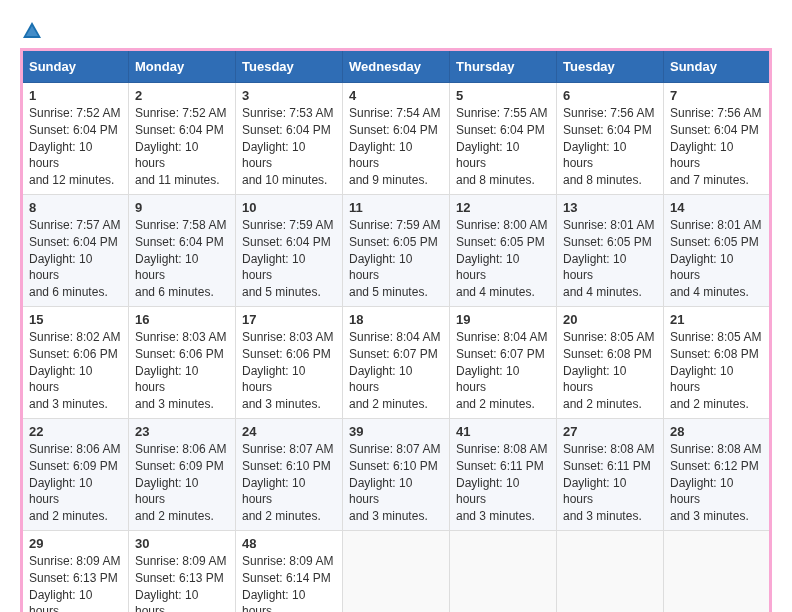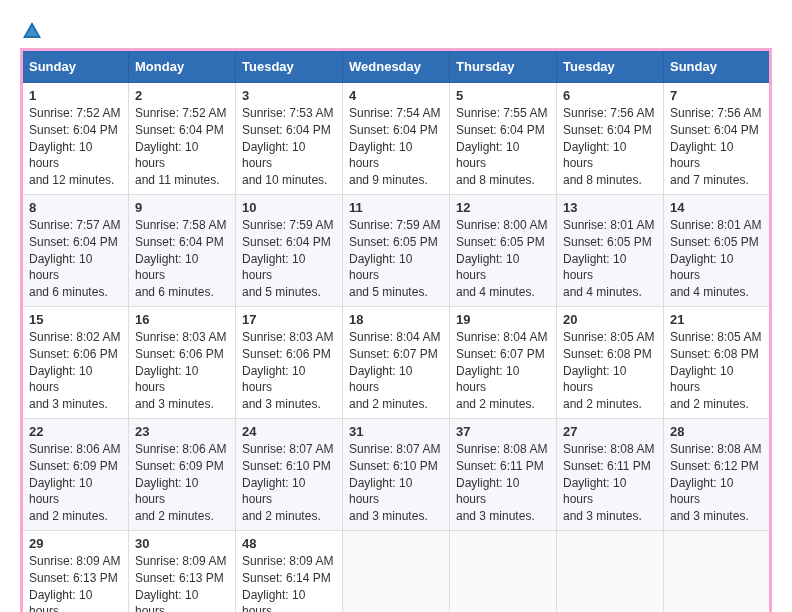--- a/index.html
+++ b/index.html
@@ -208,25 +208,25 @@
       </td>
         <td>
         <span class="day-number">23</span>
         <div class="day-info">Sunrise: 8:06 AM<br>Sunset: 6:09 PM<br>Daylight: 10 hours<br>and 2 minutes.</div>
       </td>
         <td>
         <span class="day-number">24</span>
         <div class="day-info">Sunrise: 8:07 AM<br>Sunset: 6:10 PM<br>Daylight: 10 hours<br>and 2 minutes.</div>
       </td>
         <td>
-        <span class="day-number">31</span>
+        <span class="day-number">39</span>
         <div class="day-info">Sunrise: 8:07 AM<br>Sunset: 6:10 PM<br>Daylight: 10 hours<br>and 3 minutes.</div>
       </td>
         <td>
-        <span class="day-number">37</span>
+        <span class="day-number">41</span>
         <div class="day-info">Sunrise: 8:08 AM<br>Sunset: 6:11 PM<br>Daylight: 10 hours<br>and 3 minutes.</div>
       </td>
         <td>
         <span class="day-number">27</span>
         <div class="day-info">Sunrise: 8:08 AM<br>Sunset: 6:11 PM<br>Daylight: 10 hours<br>and 3 minutes.</div>
       </td>
         <td>
         <span class="day-number">28</span>
         <div class="day-info">Sunrise: 8:08 AM<br>Sunset: 6:12 PM<br>Daylight: 10 hours<br>and 3 minutes.</div>
       </td>

